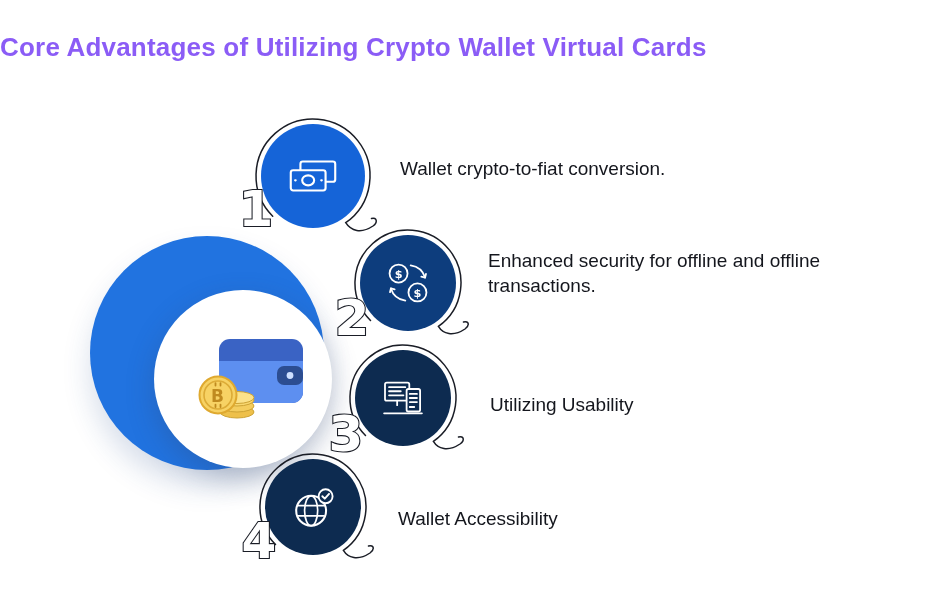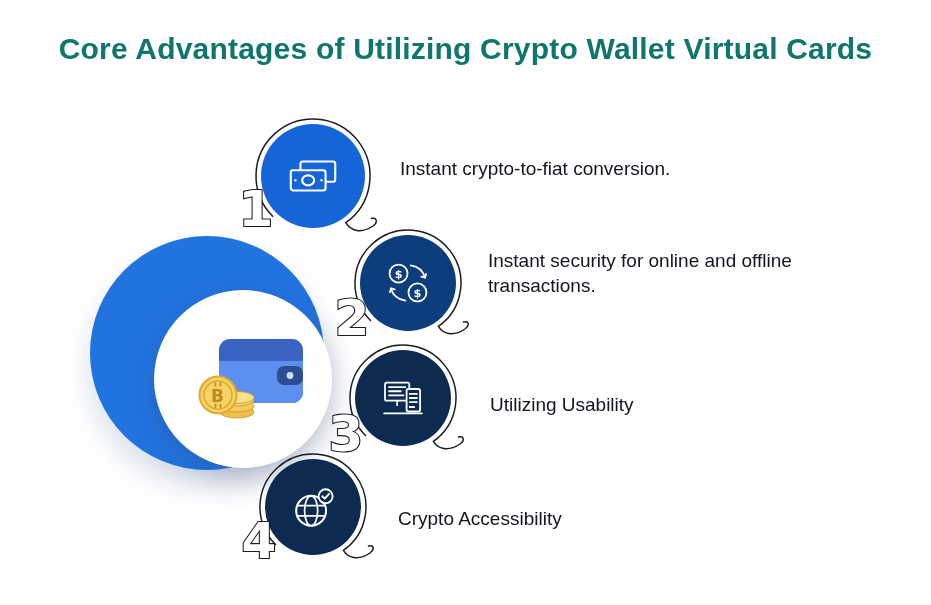--- a/index.html
+++ b/index.html
@@ -1,22 +1,22 @@
 <!DOCTYPE html>
 <html><head>
 <meta charset="utf-8">
 <style>
   html,body{margin:0;padding:0}
   body{
     width:931px;height:605px;position:relative;overflow:hidden;
     background:#ffffff;font-family:"Liberation Sans",sans-serif;
   }
   .title{
-    position:absolute;top:32px;left:0;width:931px;text-align:center;
-    font-size:30px;font-weight:700;color:#0f766e;letter-spacing:.2px;
+    position:absolute;top:32px;left:0;width:931px;
+    font-size:26px;font-weight:700;color:#8b5cf6;letter-spacing:.2px;
   }
   .big-circle{
     position:absolute;left:90px;top:236px;width:234px;height:234px;border-radius:50%;
     background:var(--c,#2173e0);box-shadow:0 16px 28px rgba(32,72,140,.18);
   }
   .white-circle{
     position:absolute;left:154px;top:290px;width:178px;height:178px;border-radius:50%;
     background:#ffffff;box-shadow:0 10px 28px rgba(50,70,110,.30);
     display:flex;align-items:center;justify-content:center;
   }
@@ -65,21 +65,21 @@
       <rect x="17" y="15" width="36" height="21" rx="2.5"></rect>
       <rect x="7" y="24" width="36" height="21" rx="2.5" fill="var(--c,#1564d8)"></rect>
       <ellipse cx="25" cy="34.5" rx="6.2" ry="5.2"></ellipse>
       <path d="M11.5 34.5 h0.6 M38.5 34.5 h0.6" stroke-linecap="round"></path>
     </g>
   </svg>
 </div>
 <svg class="num" style="left:224px;top:176px" width="64" height="64">
   <text x="32" y="50" text-anchor="middle" font-family="DejaVu Sans, sans-serif" font-size="50" font-weight="bold" fill="#ffffff" stroke="#1a1d26" stroke-width="2.2" paint-order="stroke">1</text>
 </svg>
-<div class="label nowrap" style="left:400px;top:156px">Instant crypto-to-fiat conversion.</div>
+<div class="label nowrap" style="left:400px;top:156px">Wallet crypto-to-fiat conversion.</div>
 
 <svg class="swoosh" style="left:346px;top:221px" width="150" height="132">
   <path d="M24.5 99.5 A53 53 0 1 1 92.4 105.4 C97 113 107 116 119 108 C124 104.5 123 99.5 117.5 101" fill="none" stroke="#1a1d26" stroke-width="1.5" stroke-linecap="round"></path>
 </svg>
 <div class="badge-circle" style="left: 360px; top: 235px; width: 96px; height: 96px; --c: #0d3d7d;">
   <svg width="54" height="54" viewBox="0 0 60 60">
     <g fill="none" stroke="#ffffff" stroke-width="2" stroke-linecap="round">
       <circle cx="19.5" cy="19.5" r="10"></circle>
       <circle cx="40.5" cy="40.5" r="10"></circle>
       <path d="M33 10.5 Q45.5 12.5 49 24"></path>
@@ -87,21 +87,21 @@
       <path d="M27 49.5 Q14.5 47.5 11 36"></path>
       <path d="M11 36 l4.2 1 M11 36 l-1 4.2"></path>
     </g>
     <text x="19.5" y="24" text-anchor="middle" font-size="12.5" font-weight="bold" font-family="DejaVu Sans, sans-serif" fill="#ffffff">$</text>
     <text x="40.5" y="45" text-anchor="middle" font-size="12.5" font-weight="bold" font-family="DejaVu Sans, sans-serif" fill="#ffffff">$</text>
   </svg>
 </div>
 <svg class="num" style="left:320px;top:285px" width="64" height="64">
   <text x="32" y="50" text-anchor="middle" font-family="DejaVu Sans, sans-serif" font-size="50" font-weight="bold" fill="#ffffff" stroke="#1a1d26" stroke-width="2.2" paint-order="stroke">2</text>
 </svg>
-<div class="label" style="left:488px;top:248px;width:344px">Instant security for online and offline transactions.</div>
+<div class="label" style="left:488px;top:248px;width:344px">Enhanced security for offline and offline transactions.</div>
 
 <svg class="swoosh" style="left:341px;top:336px" width="150" height="132">
   <path d="M24.5 99.5 A53 53 0 1 1 92.4 105.4 C97 113 107 116 119 108 C124 104.5 123 99.5 117.5 101" fill="none" stroke="#1a1d26" stroke-width="1.5" stroke-linecap="round"></path>
 </svg>
 <div class="badge-circle" style="left: 355px; top: 350px; width: 96px; height: 96px; --c: #0d2b50;">
   <svg width="54" height="54" viewBox="0 0 60 60">
     <g fill="none" stroke="#ffffff" stroke-width="2" stroke-linecap="round" stroke-linejoin="round">
       <rect x="10" y="13" width="27" height="20" rx="2"></rect>
       <path d="M14.5 18 h18 M14.5 22.5 h13 M14.5 27 h16"></path>
       <path d="M23.5 33 v5"></path>
@@ -126,13 +126,13 @@
       <ellipse cx="28" cy="34" rx="7" ry="16" stroke-width="1.8"></ellipse>
       <path d="M13.5 28.5 h29 M13.5 39.5 h29" stroke-width="1.8"></path>
     </g>
     <circle cx="43.5" cy="18.5" r="7.5" fill="var(--c,#0d2b50)" stroke="#ffffff" stroke-width="2"></circle>
     <path d="M40 18.5 l2.6 2.6 l4.6 -5.2" fill="none" stroke="#ffffff" stroke-width="2" stroke-linecap="round" stroke-linejoin="round"></path>
   </svg>
 </div>
 <svg class="num" style="left:227px;top:508px" width="64" height="64">
   <text x="32" y="50" text-anchor="middle" font-family="DejaVu Sans, sans-serif" font-size="50" font-weight="bold" fill="#ffffff" stroke="#1a1d26" stroke-width="2.2" paint-order="stroke">4</text>
 </svg>
-<div class="label nowrap" style="left:398px;top:506px">Crypto Accessibility</div>
+<div class="label nowrap" style="left:398px;top:506px">Wallet Accessibility</div>
 
 </body></html>

